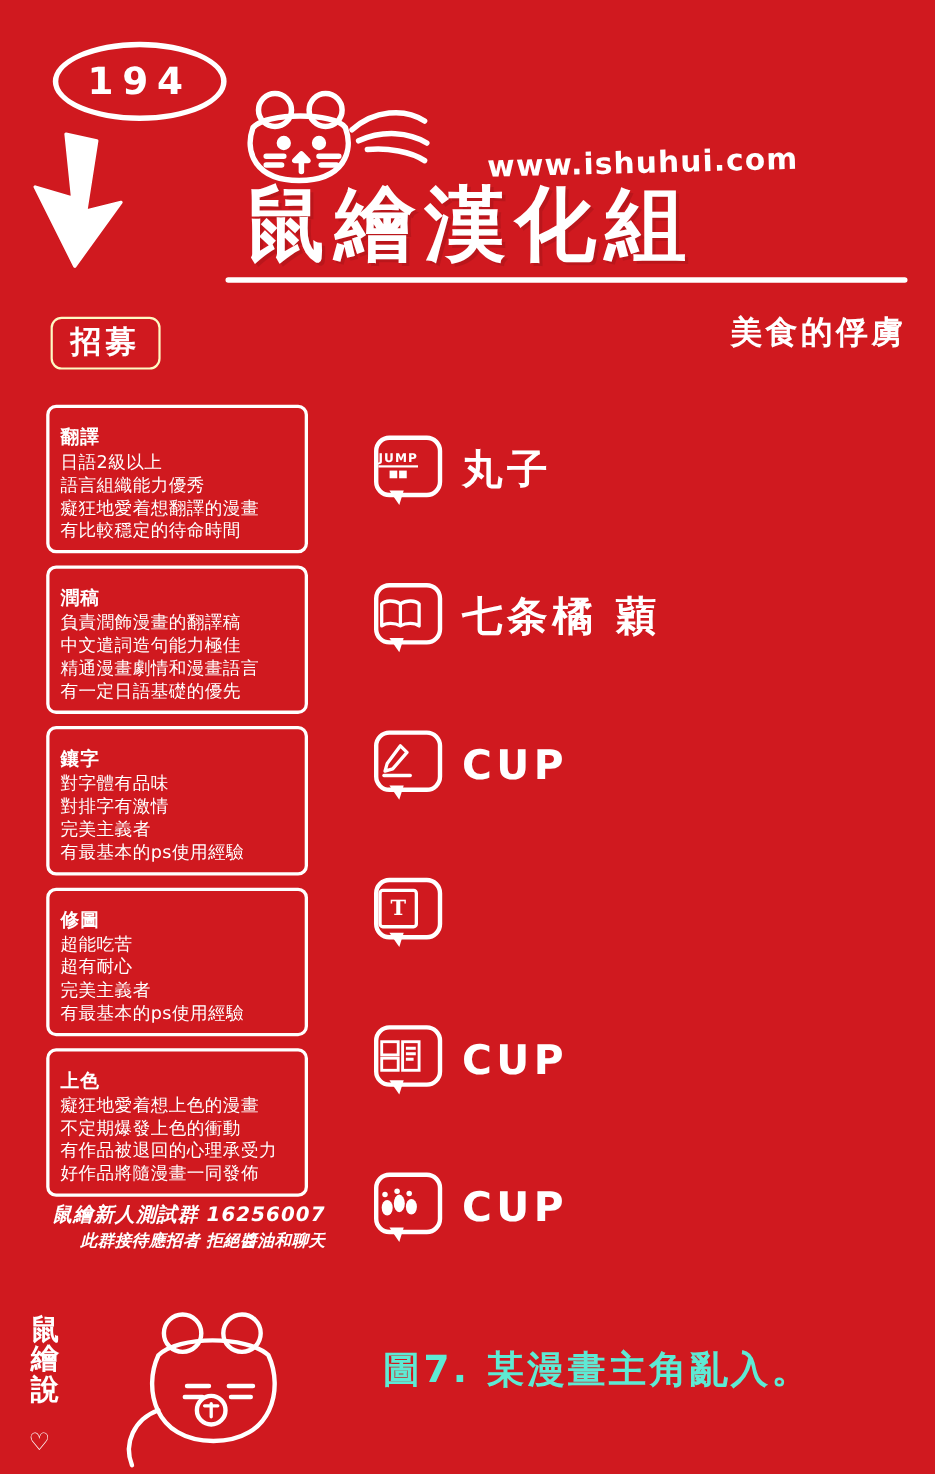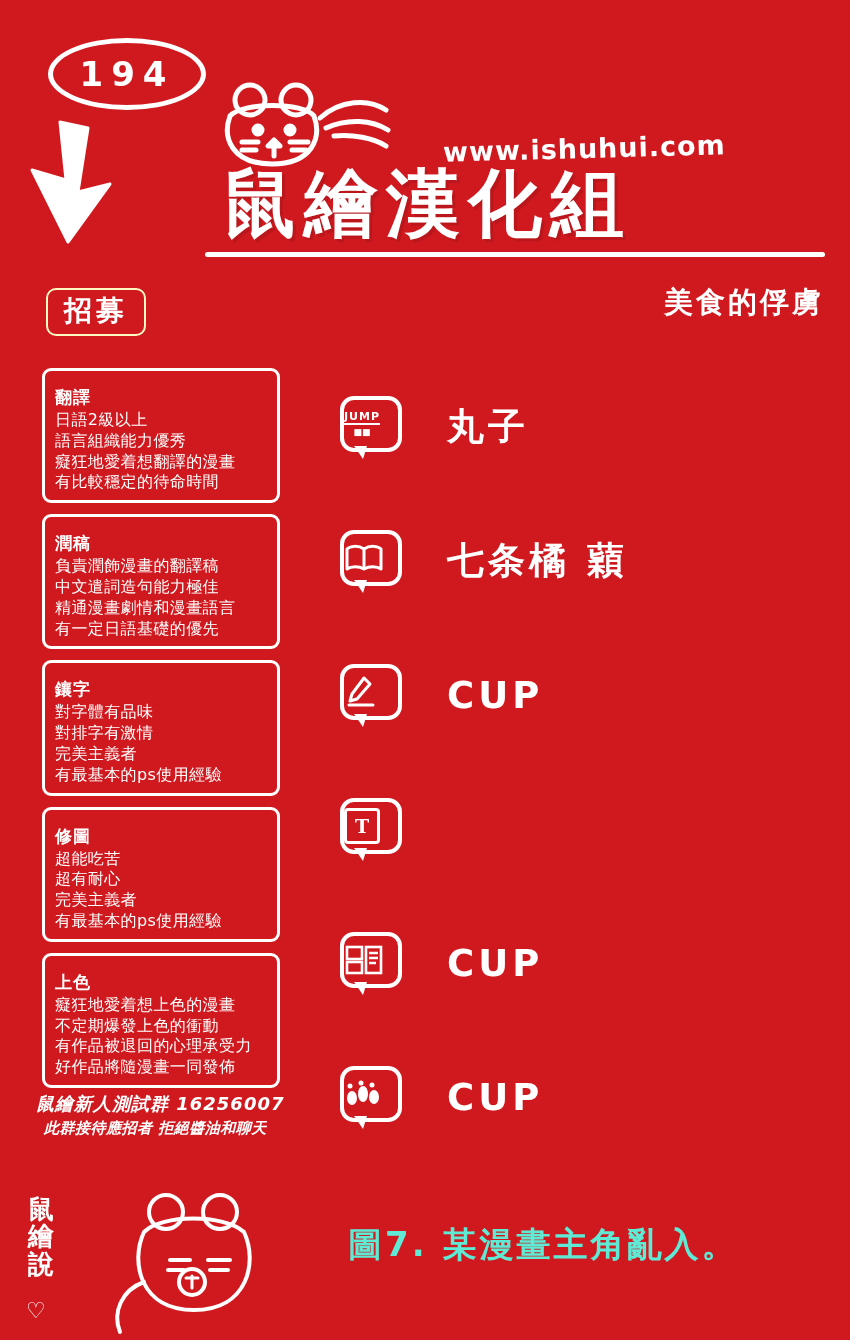--- a/index.html
+++ b/index.html
@@ -151,20 +151,21 @@
     letter-spacing: 0.4px;
     font-family: "DejaVu Sans", sans-serif;
   }
 
   
   .qq-info {
     position: absolute;
     left: 36px;
     top: 1092px;
     width: 260px;
+    text-align: right;
   }
   .qq-line1 {
     font-size: 18px;
     font-weight: 700;
     letter-spacing: 1px;
     font-family: "DejaVu Sans", sans-serif;
     font-style: italic;
   }
   .qq-line2 {
     font-size: 15px;
@@ -188,21 +189,21 @@
     align-items: center;
     height: 134px;
   }
   .credit-icon {
     width: 66px;
     height: 62px;
     flex: 0 0 66px;
     position: relative;
   }
   .credit-names {
-    margin-left: 41px;
+    margin-left: 14px;
     font-size: 37px;
     letter-spacing: 4px;
     font-weight: 700;
     font-family: "DejaVu Sans", sans-serif;
     color: #ffffff;
     white-space: nowrap;
   }
 
   
   .bubble {

